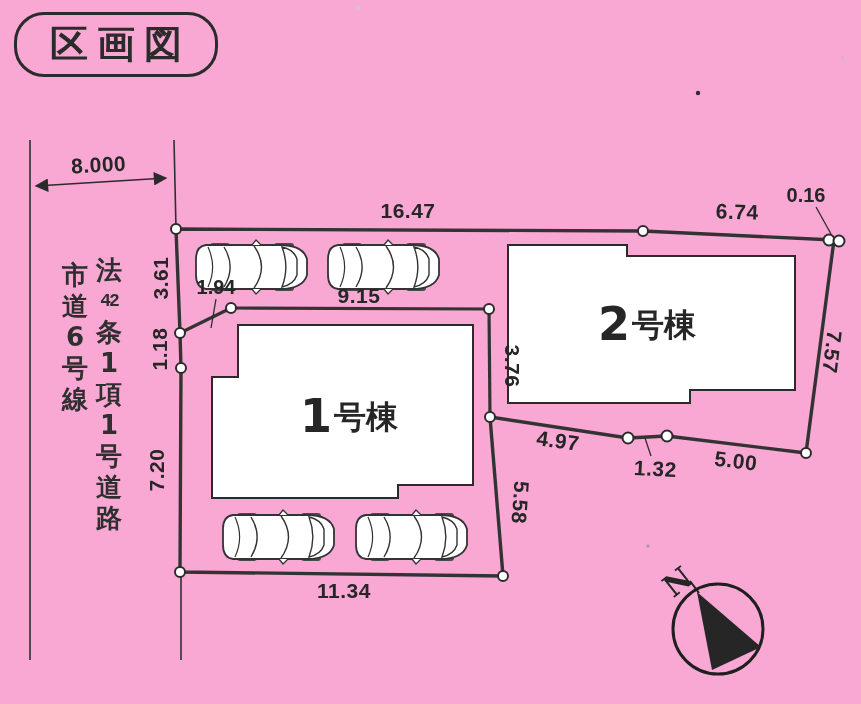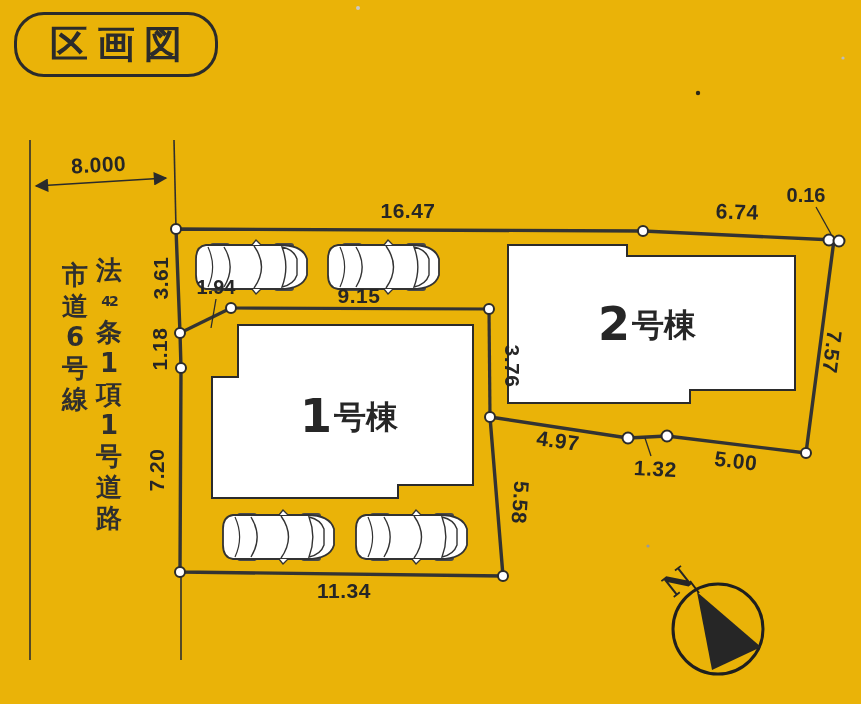--- a/index.html
+++ b/index.html
@@ -1,27 +1,27 @@
 <!DOCTYPE html>
 <html><head>
 <meta charset="utf-8">
 <style>
   html,body{margin:0;padding:0;background:#ffffff;}
-  #page{position:relative;width:861px;height:704px;background:#eab308;overflow:hidden;
+  #page{position:relative;width:861px;height:704px;background:#f9a8d4;overflow:hidden;
         font-family:"Liberation Sans","DejaVu Sans",sans-serif;color:#222;}
   
   #title-box{position:absolute;left:14px;top:12px;width:198px;height:59px;
     border:3px solid #2b2b2b;border-radius:30px;display:flex;align-items:center;justify-content:center;}
   #title-box span{font-size:38px;font-weight:bold;letter-spacing:9px;padding-left:9px;color:#2b2b2b;
     font-family:"DejaVu Sans",sans-serif;}
   
   .vcol{position:absolute;display:flex;flex-direction:column;align-items:center;
     width:32px;color:#2f2f2f;font-family:"DejaVu Sans",sans-serif;font-weight:600;}
   .vcol span{display:block;height:31px;line-height:31px;font-size:26px;text-align:center;}
-  .vcol span.pair{font-size:14px;letter-spacing:-2px;}
+  .vcol span.pair{font-size:18px;letter-spacing:-2px;font-family:Liberation Mono, monospace;}
   #road-name-col{left:59px;top:260px;}
   #road-law-col{left:93px;top:255px;}
   svg{position:absolute;left:0;top:0;}
   text{fill:#262626;font-family:"Liberation Sans","DejaVu Sans",sans-serif;font-weight:600;}
   .dim{font-size:21px;letter-spacing:0.5px;}
   .dim-sm{font-size:20px;}
   .bignum{font-size:46px;font-weight:bold;font-family:"DejaVu Sans",sans-serif;}
   .bsuffix{font-size:32px;font-weight:600;font-family:"DejaVu Sans",sans-serif;}
   .north{font-size:30px;font-family:"DejaVu Serif","Liberation Serif",serif;font-weight:bold;}
 </style>

